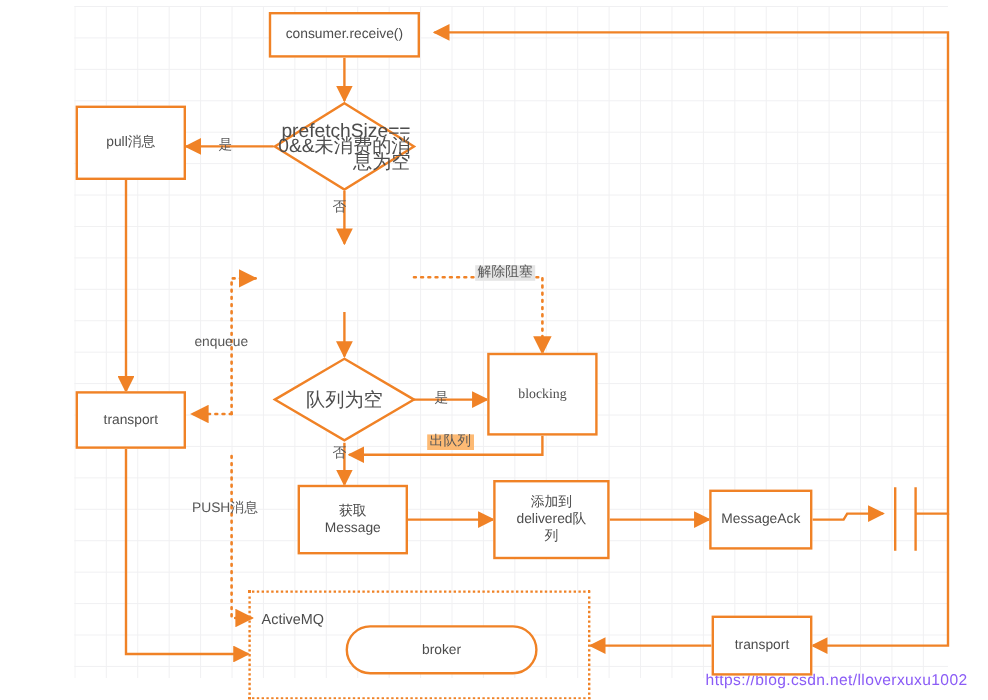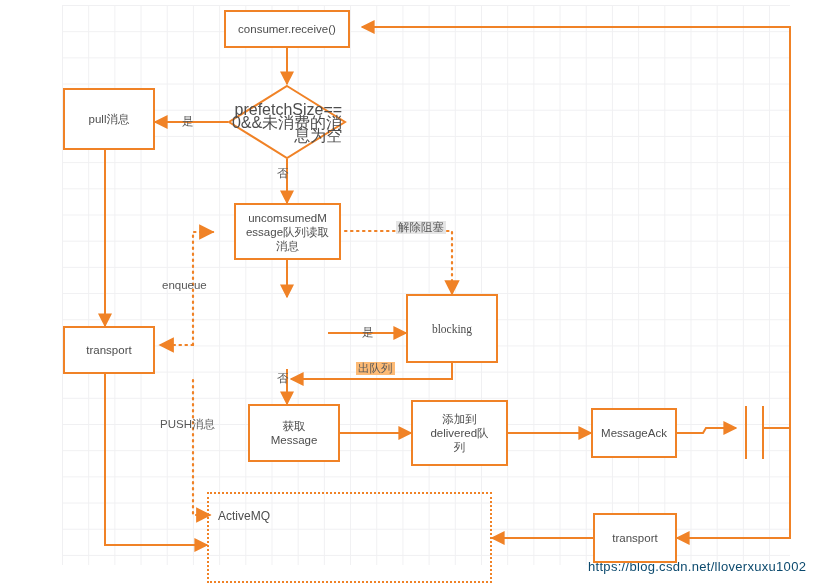--- a/index.html
+++ b/index.html
@@ -85,21 +85,21 @@
     z-index: 2;
   }
   .group-title {
     position: absolute;
     color: #4d4d4d;
     font-size: 12px;
     z-index: 4;
   }
   .watermark {
     position: absolute;
-    color: #0c4a6e;
+    color: #8b5cf6;
     font-size: 13px;
     letter-spacing: 0.3px;
     z-index: 1;
     white-space: nowrap;
     text-align: right;
   }
 </style>
 </head>
 <body>
 
@@ -174,43 +174,47 @@
 
   <div class="diamond-wrap" style="left:227px; top:84px; width:120px; height:76px;">
     <svg width="120" height="76" viewBox="0 0 120 76" xmlns="http://www.w3.org/2000/svg">
       <polygon points="60,2 118,38 60,74 2,38" fill="#ffffff" stroke="#f08226" stroke-width="2"></polygon>
     </svg>
     <div class="diamond-label">prefetchSize==
 0&amp;&amp;未消费的消
 息为空</div>
   </div>
 
-  <div class="node" style="left:234px; top:203px; width:107px; height:57px;">uncomsumedM
-essage队列读取
-消息</div>
-
+
+  <div class="diamond-wrap" style="left:227px; top:297px; width:120px; height:72px;">
+    <svg width="120" height="72" viewBox="0 0 120 72" xmlns="http://www.w3.org/2000/svg">
+      <polygon points="60,2 118,36 60,70 2,36" fill="#ffffff" stroke="#f08226" stroke-width="2"></polygon>
+    </svg>
+    <div class="diamond-label">队列为空</div>
+  </div>
 
   <div class="node" style="left:406px; top:294px; width:92px; height:69px;font-family:Liberation Serif, serif;">blocking</div>
 
   <div class="node" style="left:63px; top:326px; width:92px; height:48px;">transport</div>
 
   <div class="node" style="left:248px; top:404px; width:92px; height:58px;">获取
 Message</div>
 
   <div class="node" style="left:411px; top:400px; width:97px; height:66px;">添加到
 delivered队
 列</div>
 
   <div class="node" style="left:591px; top:408px; width:86px; height:50px;">MessageAck</div>
 
   <div class="node" style="left:593px; top:513px; width:84px; height:50px;">transport</div>
 
   <div class="group-box" style="left:207px; top:492px; width:285px; height:91px;"></div>
   <div class="group-title" style="left:218px; top:509px;">ActiveMQ</div>
 
+  <div class="node rounded" style="left:288px; top:521px; width:160px; height:41px;">broker</div>
 
   <div class="edge-label" style="left:182px; top:115px;">是</div>
 
   <div class="edge-label" style="left:277px; top:167px;">否</div>
 
   <div class="edge-label" style="left:362px; top:326px;">是</div>
 
   <div class="edge-label" style="left:277px; top:372px;">否</div>
 
   <div class="edge-label" style="left:356px; top:362px; background:#fdba74; padding:0 2px;">出队列</div>

